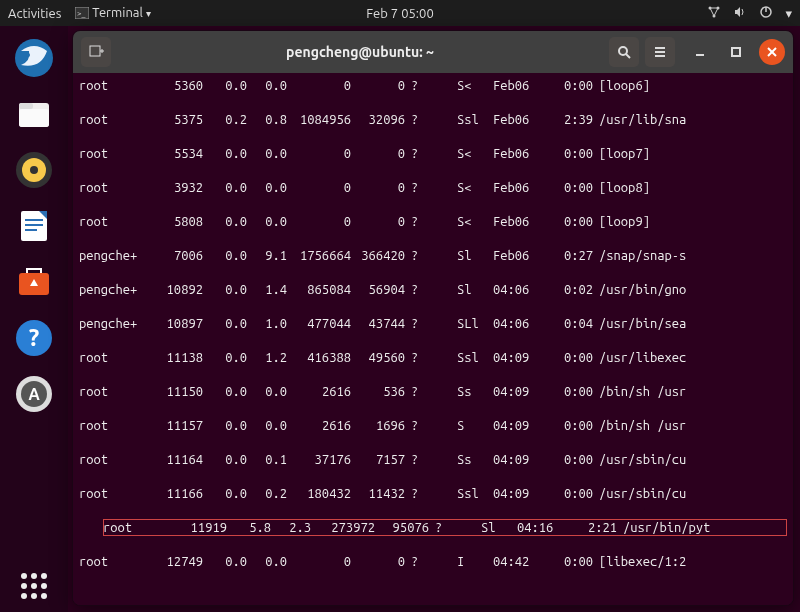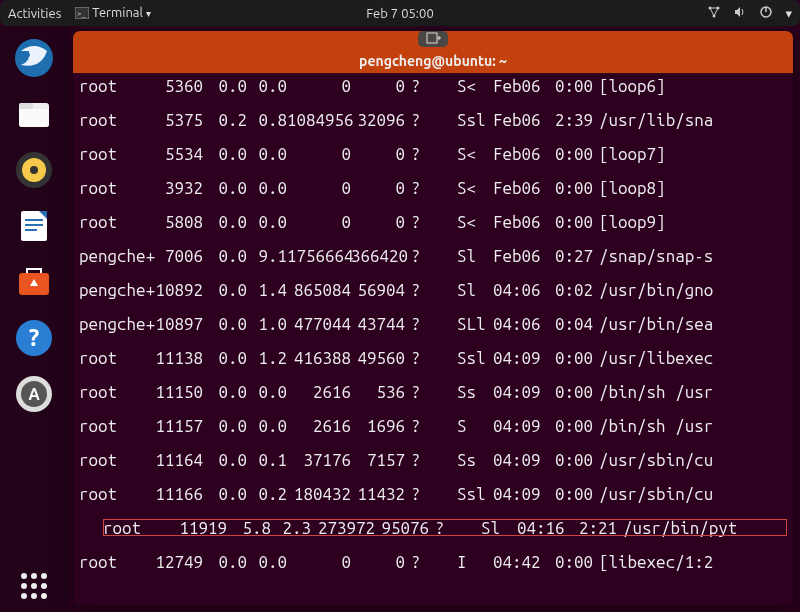--- a/index.html
+++ b/index.html
@@ -13,21 +13,20 @@
   
   .top-panel {
     height: 26px;
     background: #1d1d1d;
     color: #ddd;
     display: flex;
     align-items: center;
     font-size: 13px;
     padding: 0 8px;
     position: relative;
-    border-radius: 7px;
   }
   .top-panel .left { display: flex; align-items: center; gap: 14px; }
   .top-panel .center {
     position: absolute; left: 50%; transform: translateX(-50%);
   }
   .top-panel .right { margin-left: auto; display: flex; align-items: center; gap: 12px; }
   .top-panel .item { cursor: default; }
   .top-panel .dropdown::after { content: " ▾"; font-size: 10px; }
   .panel-icon { display: inline-block; vertical-align: middle; }
 
@@ -61,27 +60,26 @@
     background: #2b0a22;
     border-radius: 8px;
     box-shadow: 0 4px 20px rgba(0,0,0,0.5);
     display: flex;
     flex-direction: column;
     overflow: hidden;
     border: 1px solid #1a0414;
   }
   .titlebar {
     height: 42px;
-    background: #c2410c;
+    background: #404040;
     display: flex;
     align-items: center;
     padding: 0 8px;
     color: #ddd;
     gap: 6px;
-    flex-direction: column;
   }
   .tb-btn {
     width: 30px; height: 30px;
     border-radius: 5px;
     background: #4a4644;
     display: flex; align-items: center; justify-content: center;
     color: #ddd;
   }
   .tb-btn.round { border-radius: 50%; width: 26px; height: 26px; }
   .tb-btn.close { background: #e95420; color: #fff; }
@@ -92,21 +90,21 @@
     font-size: 14px;
     color: #eee;
   }
   .tb-right { display: flex; gap: 10px; align-items: center; margin-left: 6px; }
 
   .term-body {
     flex: 1;
     background: #2c001e;
     color: #eee;
     font-family: "Ubuntu Mono","DejaVu Sans Mono",monospace;
-    font-size: 17px;
+    font-size: 13px;
     line-height: 17px;
     padding: 4px 6px 4px 6px;
     overflow: hidden;
     white-space: pre;
   }
   .ps-row { display: block; }
   .ps-row.hl { outline: 1px solid #c44; outline-offset: -1px; margin-left: 24px; }
   .col-user { display:inline-block; width: 74px; }
   .col-pid  { display:inline-block; width: 50px; text-align: right; }
   .col-cpu  { display:inline-block; width: 44px; text-align: right; }

